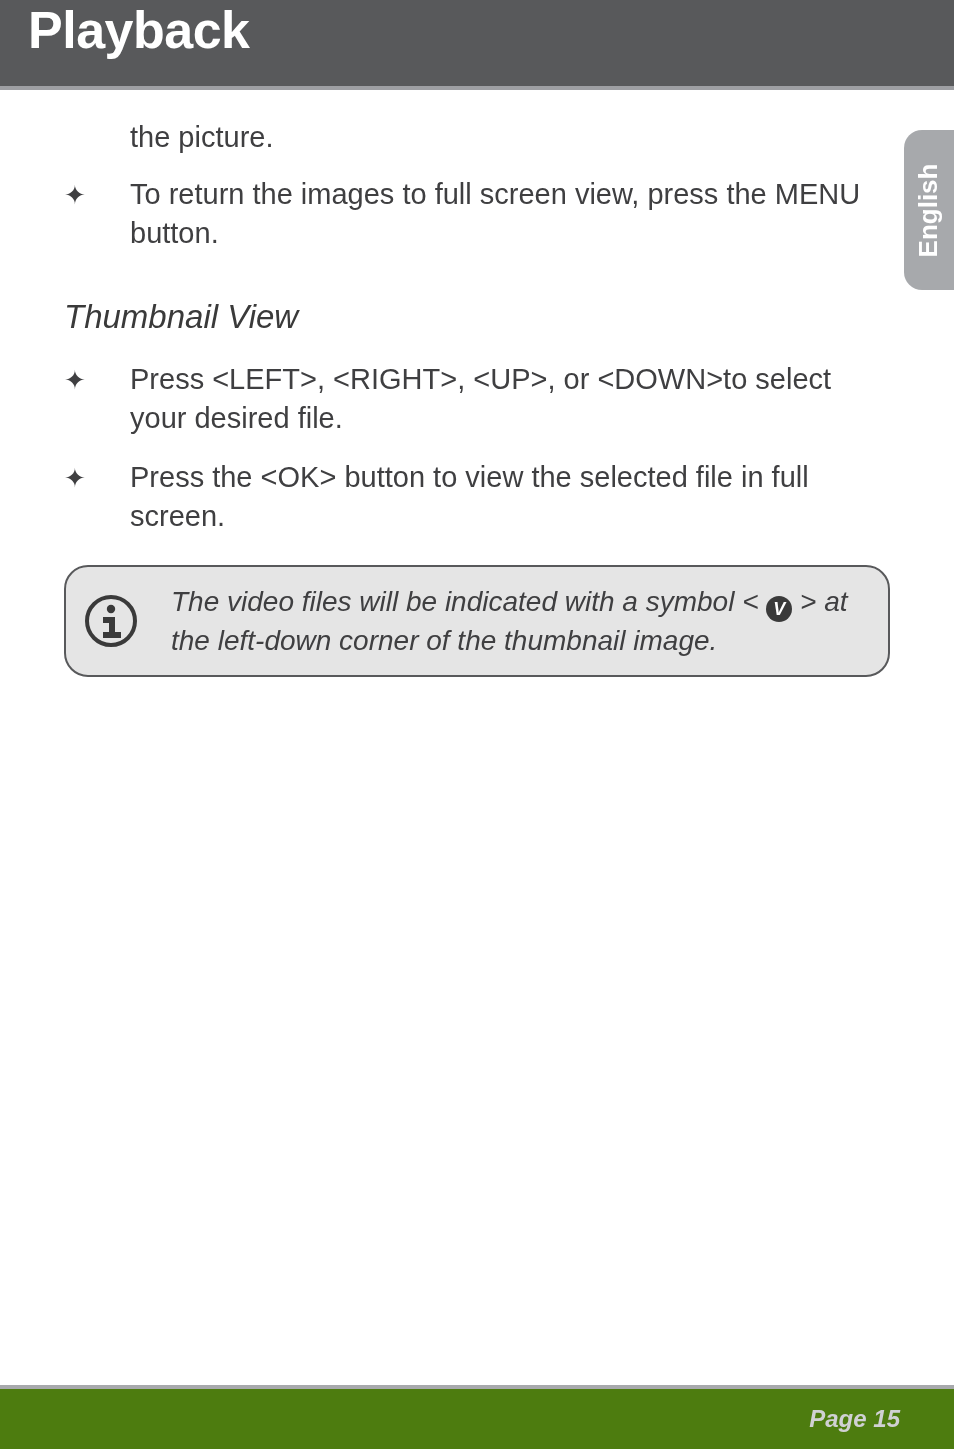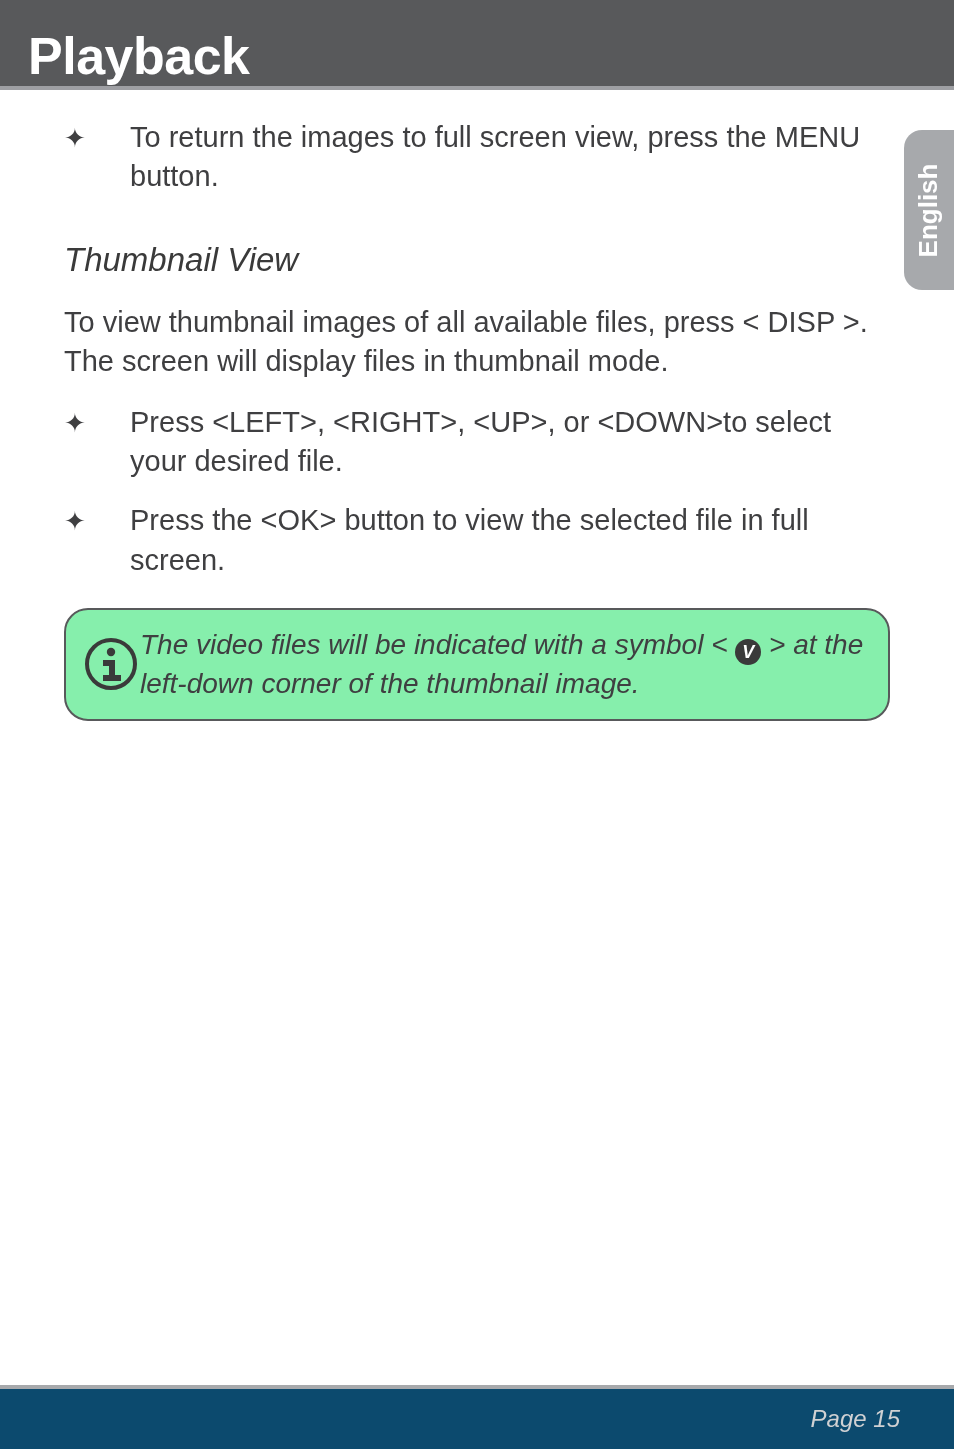--- a/index.html
+++ b/index.html
@@ -1,61 +1,61 @@
 <!DOCTYPE html>
 <html><head>
 <meta charset="utf-8">
 <style>
 * { box-sizing: border-box; margin: 0; padding: 0; }
 html, body { width: 954px; height: 1449px; background: #fff; font-family: "Segoe UI", "Helvetica Neue", Arial, sans-serif; color: #3a3a3a; }
 .page { position: relative; width: 954px; height: 1449px; background: #fff; }
-.header-bar { background: #58595b; height: 86px; display: flex; align-items: flex-end; padding-left: 28px; }
+.header-bar { background: #58595b; height: 86px; display: flex; align-items: flex-start; padding-left: 28px; }
 .header-title { color: #fff; font-weight: 700; font-size: 52px; letter-spacing: -0.5px; }
 .header-underline { height: 4px; background: #9e9fa3; }
 .side-tab { position: absolute; right: 0; top: 130px; width: 50px; height: 160px; background: #a7a9ac; border-top-left-radius: 18px; border-bottom-left-radius: 18px; display: flex; align-items: center; justify-content: center; }
 .side-tab span { color: #fff; font-weight: 700; font-size: 26px; transform: rotate(-90deg); white-space: nowrap; }
 .content { padding: 28px 64px 0 64px; font-size: 29px; line-height: 1.35; color: #3f3f41; }
 .indent-par { margin-left: 66px; margin-bottom: 18px; }
 .bullet-row { display: flex; margin-bottom: 20px; }
 .bullet-star { width: 66px; flex-shrink: 0; font-size: 26px; line-height: 1.3; padding-top: 4px; color: #3f3f41; }
 .bullet-text { flex: 1; }
 .subhead { font-style: italic; font-weight: 400; font-size: 33px; margin-top: 42px; margin-bottom: 20px; color: #3a3a3a; }
 .bodypar { margin-bottom: 22px; }
-.callout { margin-top: 28px; border: 2px solid #58595b; border-radius: 24px; background: #86efac; padding: 16px 22px 16px 18px; display: flex; align-items: center; gap: 2px; }
+.callout { margin-top: 28px; border: 2px solid #58595b; border-radius: 24px; background: #e5e5e5; padding: 16px 22px 16px 18px; display: flex; align-items: center; gap: 33px; }
 .callout-text { font-style: italic; font-size: 28px; line-height: 1.35; flex: 1; }
 .info-icon { width: 54px; height: 54px; flex-shrink: 0; }
 .v-badge { display: inline-flex; width: 26px; height: 26px; border-radius: 50%; background: #3a3a3a; color: #fff; align-items: center; justify-content: center; font-style: italic; font-weight: 700; font-size: 18px; vertical-align: -4px; }
-.footer-bar { position: absolute; left: 0; right: 0; bottom: 0; height: 60px; background: #0c4a6e; display: flex; align-items: center; justify-content: flex-end; padding-right: 54px; }
+.footer-bar { position: absolute; left: 0; right: 0; bottom: 0; height: 60px; background: #4d7c0f; display: flex; align-items: center; justify-content: flex-end; padding-right: 54px; font-weight: bold; }
 .footer-overline { position: absolute; left: 0; right: 0; bottom: 60px; height: 4px; background: #a7a9ac; }
 .footer-text { color: #d0d1d3; font-style: italic; font-size: 24px; }
 </style>
 </head>
 <body>
 <div class="page">
 
   <div class="header-bar">
     <div class="header-title">Playback</div>
   </div>
   <div class="header-underline"></div>
 
   <div class="side-tab">
     <span>English</span>
   </div>
 
   <div class="content">
 
+    <div class="indent-par">the picture.</div>
 
     <div class="bullet-row">
       <div class="bullet-star">✦</div>
       <div class="bullet-text">To return the images to full screen view, press the MENU button.</div>
     </div>
 
     <div class="subhead">Thumbnail View</div>
 
-    <div class="bodypar">To view thumbnail images of all available files, press &lt; DISP &gt;. The screen will display files in thumbnail mode.</div>
 
     <div class="bullet-row">
       <div class="bullet-star">✦</div>
       <div class="bullet-text">Press &lt;LEFT&gt;, &lt;RIGHT&gt;, &lt;UP&gt;, or &lt;DOWN&gt;to select your desired file.</div>
     </div>
 
     <div class="bullet-row">
       <div class="bullet-star">✦</div>
       <div class="bullet-text">Press the &lt;OK&gt; button to view the selected file in full screen.</div>
     </div>

